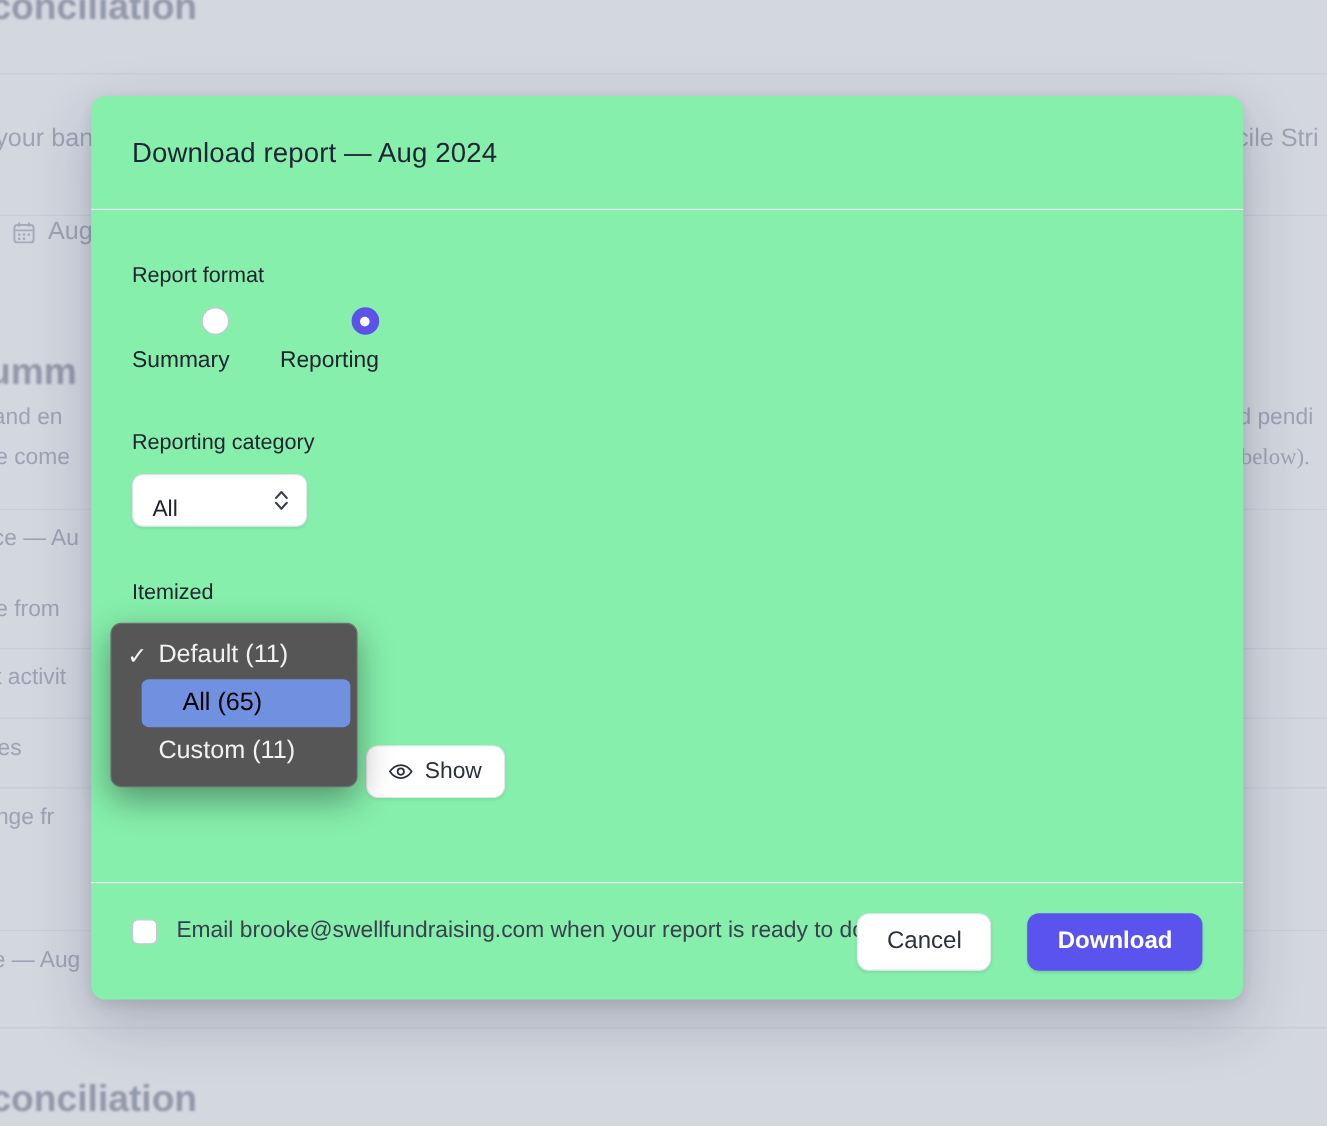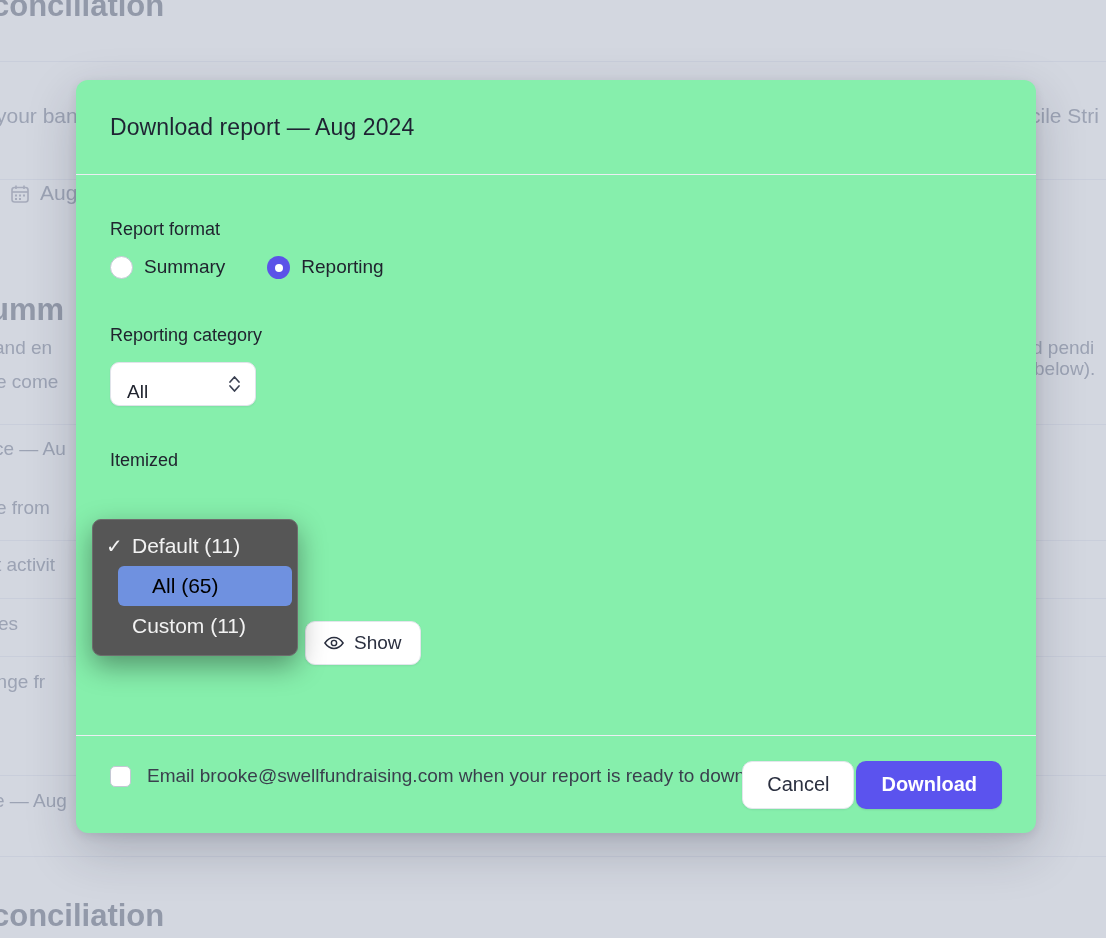--- a/index.html
+++ b/index.html
@@ -58,21 +58,21 @@
     position: relative;
     height: 560px;
   }
   .field-label {
     font-size: 18px; color: #20242f;
     margin-bottom: 16px;
   }
 
   
   .radio-row { display: flex; align-items: center; gap: 12px; }
-  .radio-opt { display: flex; align-items: flex-start; gap: 11px; cursor: pointer; }
+  .radio-opt { display: flex; align-items: flex-end; gap: 11px; cursor: pointer; flex-direction: column; }
   .radio {
     width: 23px; height: 23px; border-radius: 50%;
     border: 1.5px solid #c4c8d4; background: #fff;
     display: flex; align-items: center; justify-content: center;
     flex: none;
   }
   .radio.on { border: none; background: #5b53e8; }
   .radio.on::after {
     content: ""; width: 8px; height: 8px; border-radius: 50%; background: #fff;
   }
@@ -120,21 +120,21 @@
     border: 1.5px solid #c4c8d4; background: #fff; flex: none;
   }
   #email-text { font-size: 19px; color: #3a3f4d; white-space: nowrap; }
 
   
   #modal-footer {
     position: absolute; left: 0; right: 0; bottom: 0;
     height: 98px;
     border-top: 1px solid #eceef3;
     display: flex; align-items: center; justify-content: flex-end;
-    gap: 2px;
+    gap: 30px;
     padding: 0 34px;
   }
   .btn {
     height: 48px; border-radius: 10px;
     display: flex; align-items: center; justify-content: center;
     font-size: 20px; cursor: pointer; border: none;
     font-family: inherit;
   }
   #cancel-btn {
     background: #fff; color: #2b3040;
@@ -204,21 +204,21 @@
     <rect x="13" y="10.5" width="2" height="2" fill="#a6abbb"></rect>
     <rect x="5" y="14" width="2" height="2" fill="#a6abbb"></rect>
     <rect x="9" y="14" width="2" height="2" fill="#a6abbb"></rect>
   </svg>
   <div class="bg-text bg-sub" style="left:40px; top:181px;">Aug</div>
 
   <div class="bg-text bg-title" style="left:-10px; top:292px;">umm</div>
   <div class="bg-text bg-body" style="left:-6px; top:337px;">and en</div>
   <div class="bg-text bg-body" style="left:-4px; top:371px;">e come</div>
   <div class="bg-text bg-body" style="left:1032px; top:337px;">d pendi</div>
-  <div class="bg-text bg-body" style="left:1034px; top:358px;">below).</div>
+  <div class="bg-text bg-body" style="left:1034px; top:371px;font-family:Liberation Serif, serif;">below).</div>
 
   <div class="bg-text bg-body" style="left:-6px; top:438px;">ce — Au</div>
   <div class="bg-text bg-body" style="left:-4px; top:497px;">e from</div>
   <div class="bg-text bg-body" style="left:-4px; top:554px;">t activit</div>
   <div class="bg-text bg-body" style="left:-2px; top:613px;">es</div>
   <div class="bg-text bg-body" style="left:-14px; top:671px;">ange fr</div>
   <div class="bg-text bg-body" style="left:-6px; top:790px;">e — Aug</div>
 
   <div class="bg-text bg-title" style="left:-8px; top:898px;">conciliation</div>
 </div>

